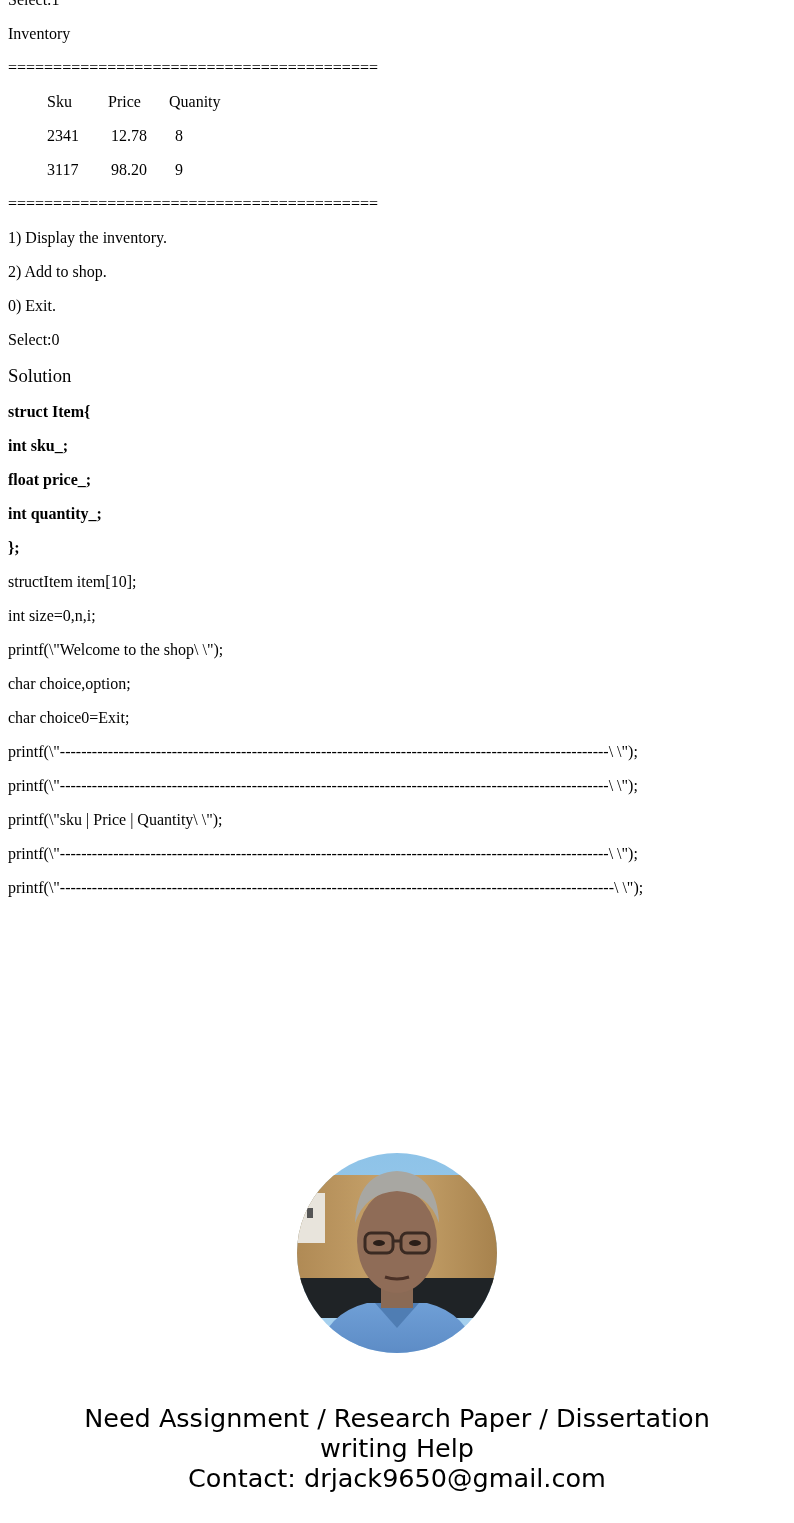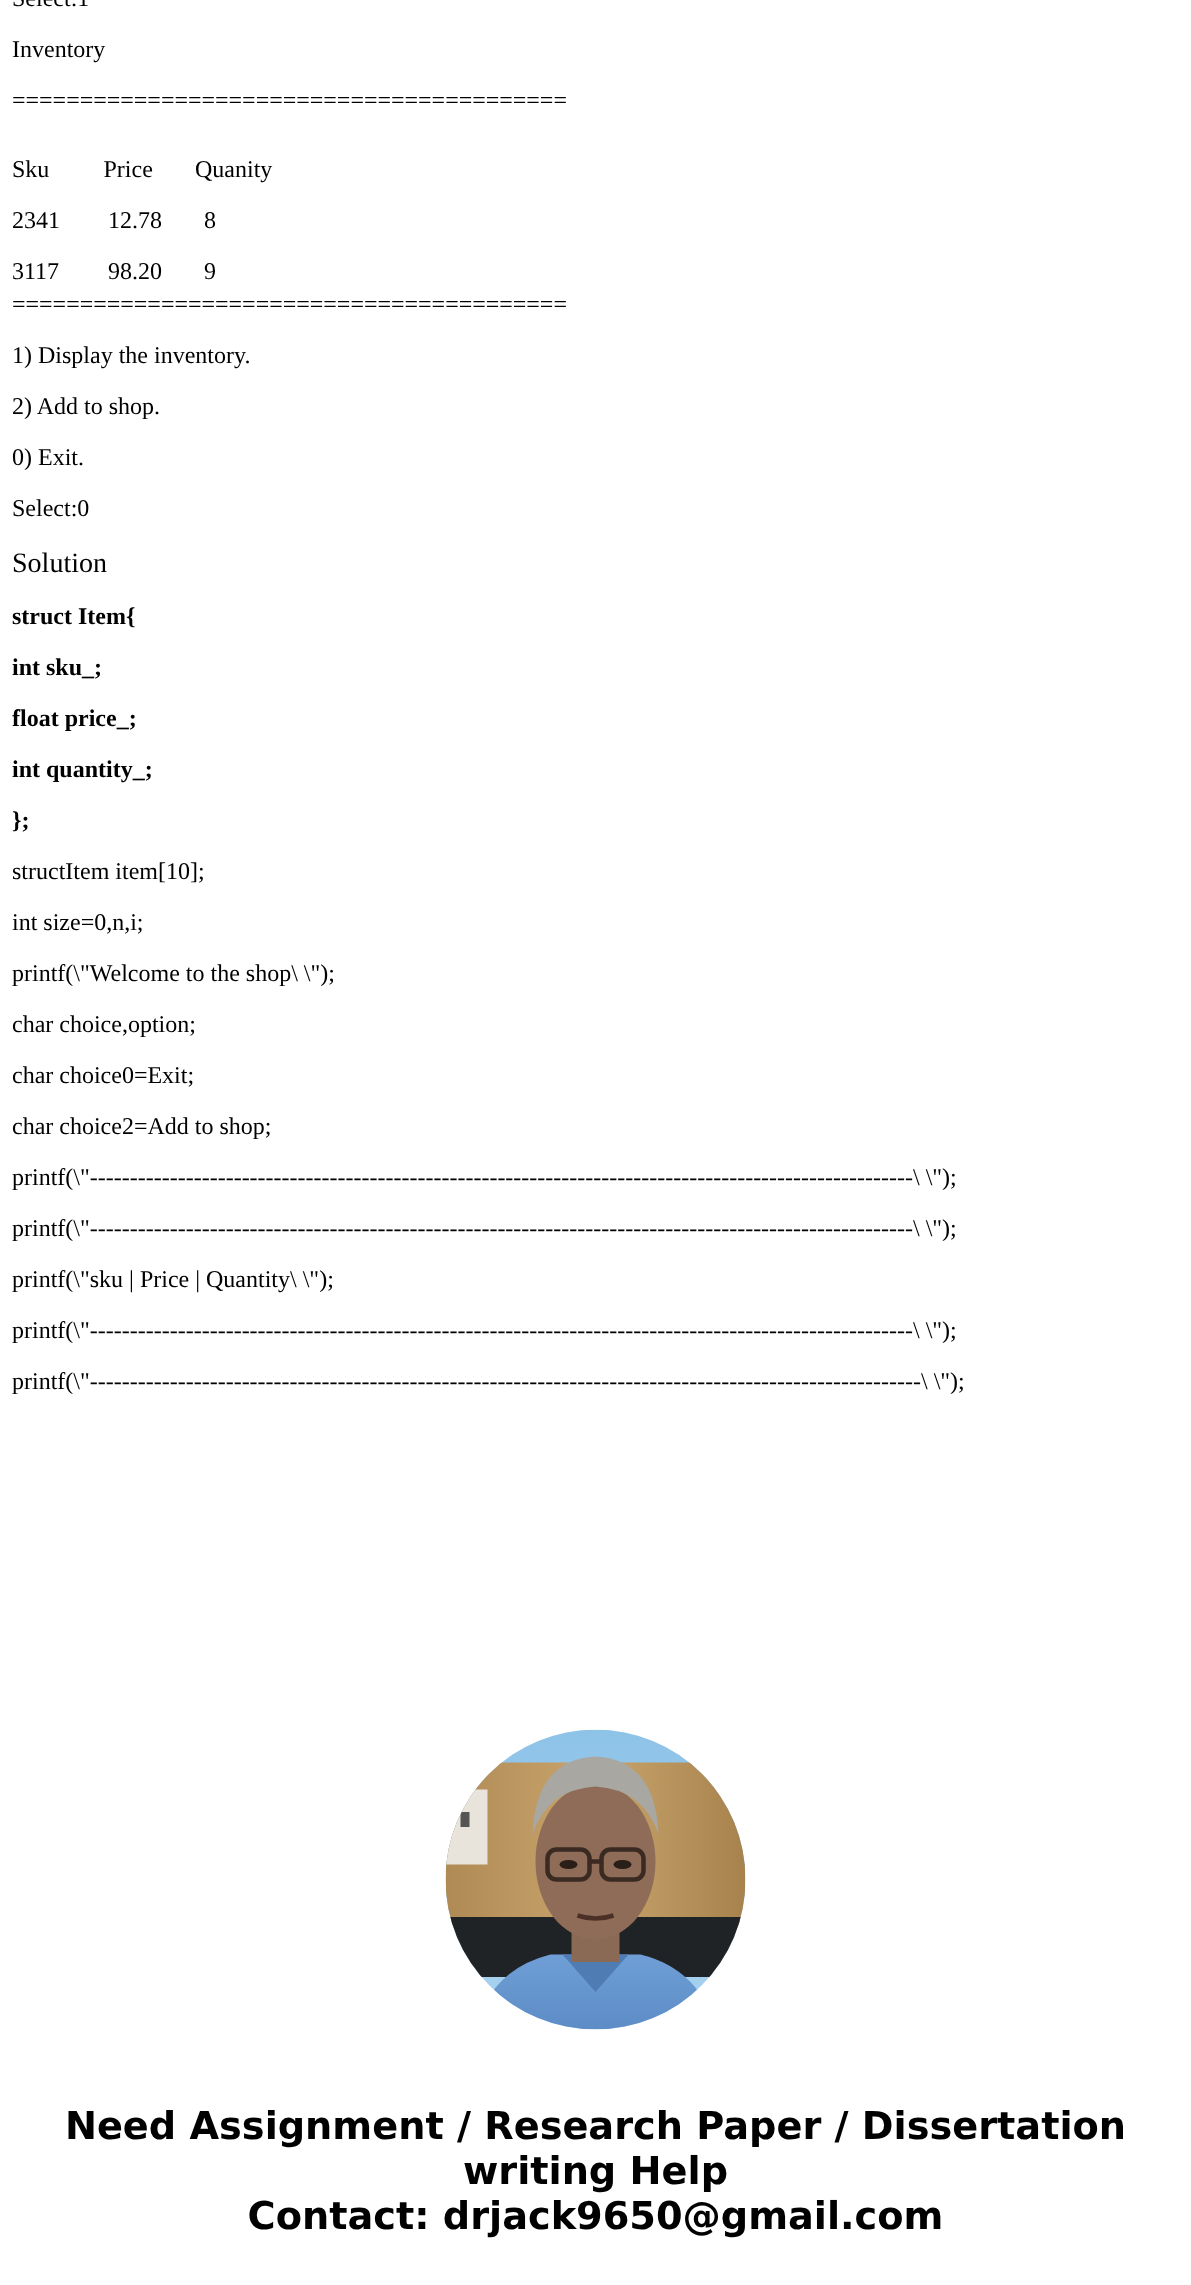--- a/index.html
+++ b/index.html
@@ -8,32 +8,32 @@
     height: 1523px;
     position: relative;
     overflow: hidden;
     font-family: "Liberation Serif", serif;
     font-size: 16px;
     color: #000000;
   }
   .content { position: absolute; left: 8px; top: -9px; right: 8px; }
   .line { margin: 0 0 16px 0; line-height: 18px; height: 18px; white-space: pre; }
   .table-row { position: relative; }
-  .cell { position: absolute; top: 12px; }
+  .cell { position: absolute; top: 0; margin-left: 39px; }
   .heading { font-weight: normal; font-size: 18.7px; line-height: 22px; margin: 5px 0 16px 0; }
   .bold { font-weight: bold; }
   .avatar-wrap {
     position: absolute; left: 297px; top: 1153px;
     width: 200px; height: 200px; border-radius: 50%; overflow: hidden;
   }
   .footer {
     position: absolute; left: 0; right: 0; top: 1403px;
     text-align: center;
     font-family: "DejaVu Sans", sans-serif;
-    font-weight: bold;
+    font-weight: normal;
     font-size: 25.5px;
     line-height: 30px;
   }
 </style>
 </head>
 <body>
 
 <div class="content">
   <div class="line">Select:1</div>
   <div class="line">Inventory</div>
@@ -67,21 +67,20 @@
   <div class="line bold">int sku_;</div>
   <div class="line bold">float price_;</div>
   <div class="line bold">int quantity_;</div>
   <div class="line bold">};</div>
 
   <div class="line">structItem item[10];</div>
   <div class="line">int size=0,n,i;</div>
   <div class="line">printf(\"Welcome to the shop\ \");</div>
   <div class="line">char choice,option;</div>
   <div class="line">char choice0=Exit;</div>
-  <div class="line">char choice2=Add to shop;</div>
   <div class="line">printf(\"-------------------------------------------------------------------------------------------------------\ \");</div>
   <div class="line">printf(\"-------------------------------------------------------------------------------------------------------\ \");</div>
   <div class="line">printf(\"sku | Price | Quantity\ \");</div>
   <div class="line">printf(\"-------------------------------------------------------------------------------------------------------\ \");</div>
   <div class="line">printf(\"--------------------------------------------------------------------------------------------------------\ \");</div>
 </div>
 
 <div class="avatar-wrap">
   <svg width="200" height="200" viewBox="0 0 200 200">
     <defs>

